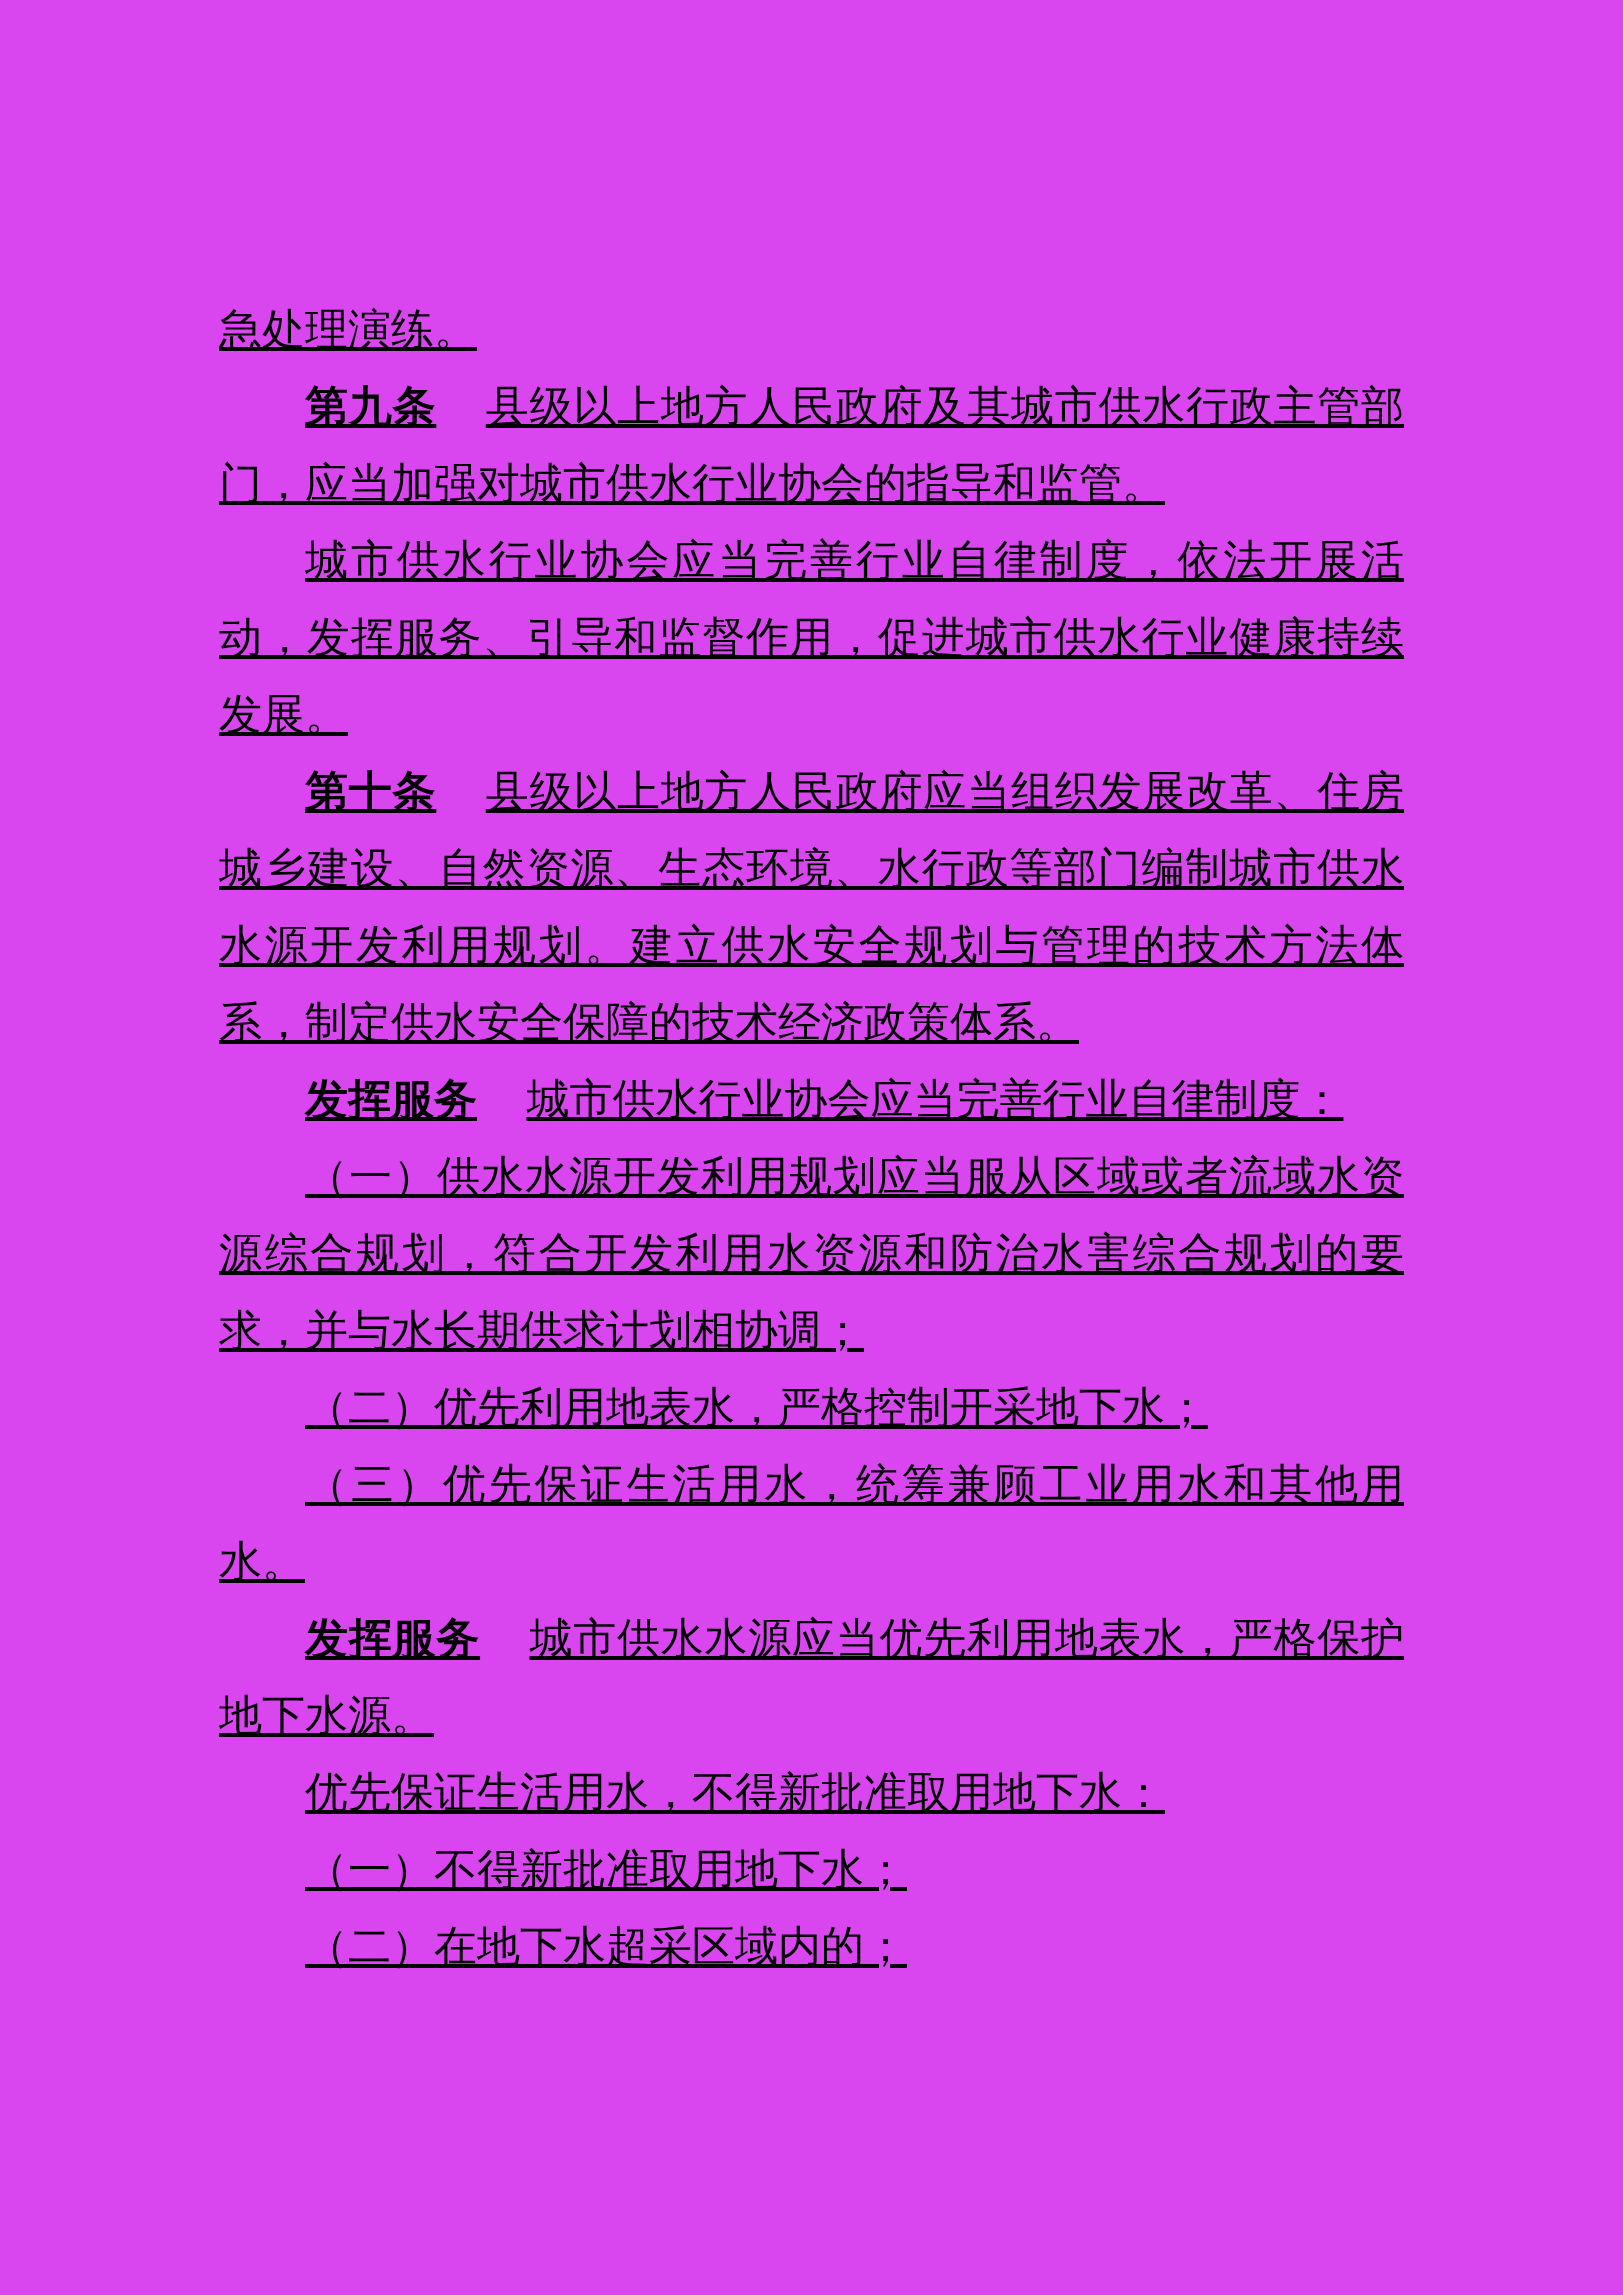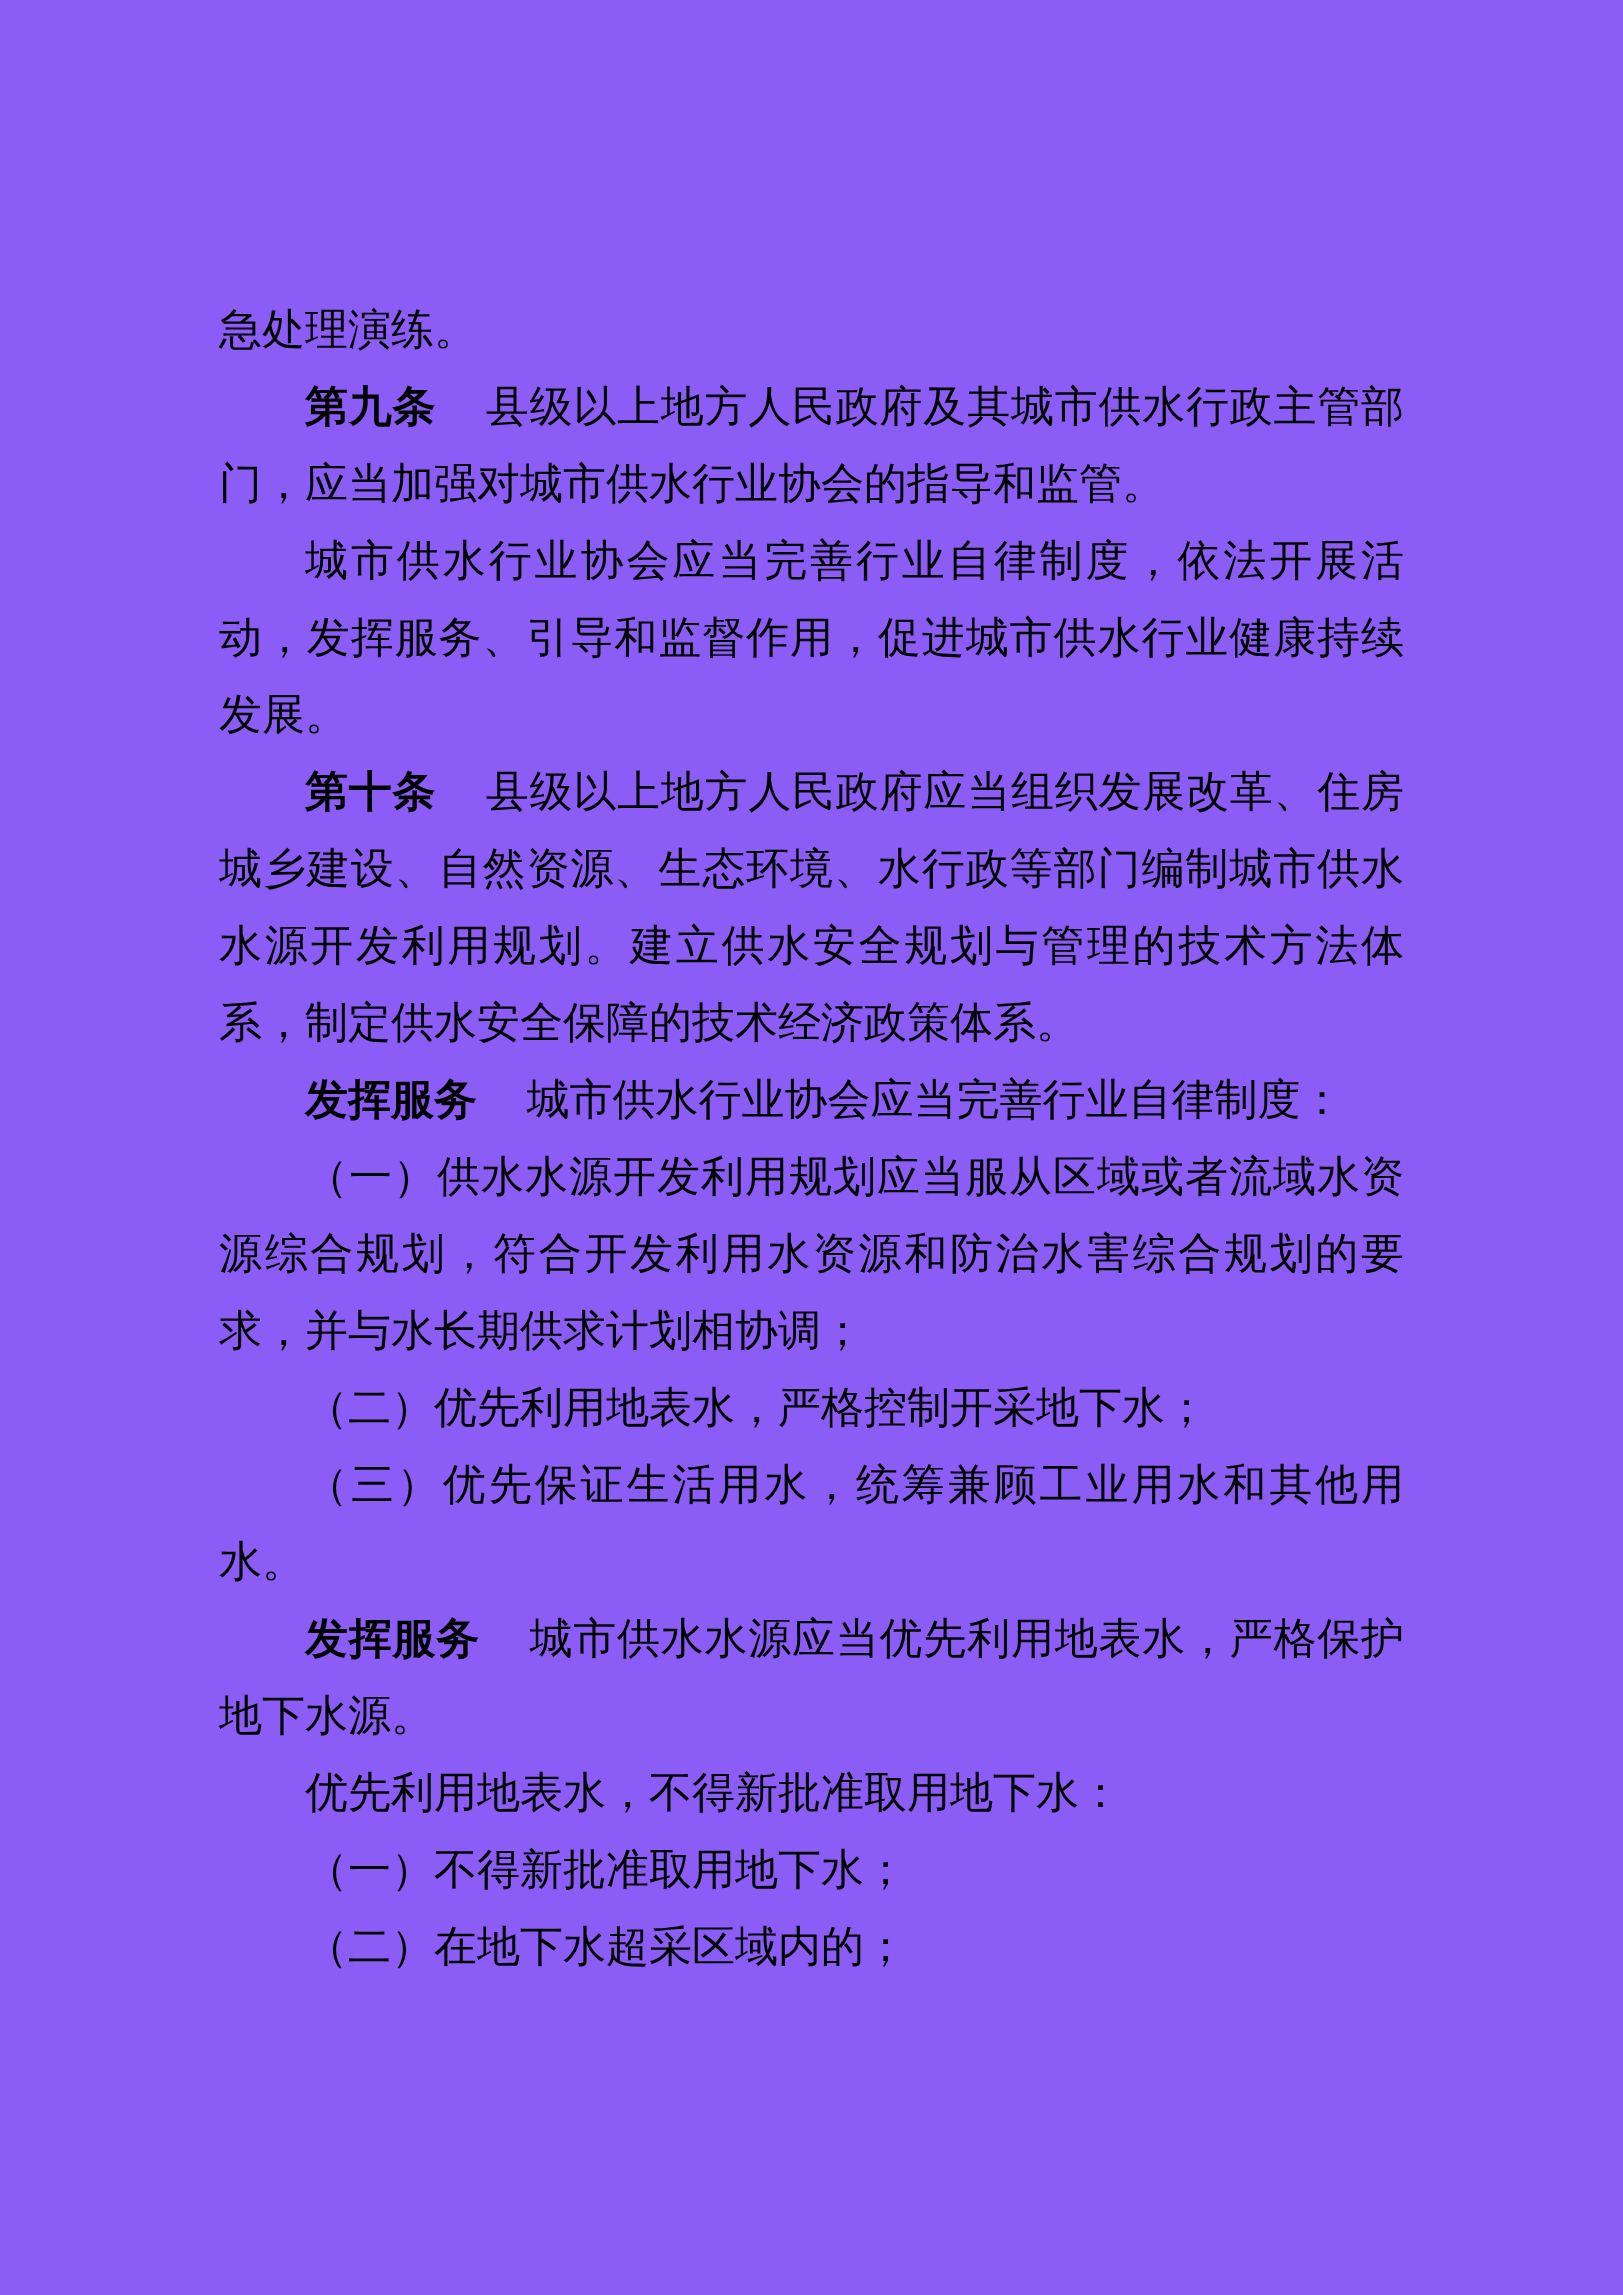--- a/index.html
+++ b/index.html
@@ -5,27 +5,28 @@
   html, body {
     margin: 0;
     padding: 0;
     background: #ffffff;
   }
   .page {
     position: relative;
     width: 1623px;
     height: 2295px;
     box-sizing: border-box;
-    background: #8b5cf6;
+    background: #d946ef;
     color: #000000;
     padding: 291px 219px 0 219px;
     font-family: "Liberation Serif", "DejaVu Serif", serif;
     font-size: 43px;
     line-height: 77px;
     overflow: hidden;
+    text-decoration: underline;
   }
   .para {
     margin: 0;
     text-align: justify;
   }
   .indent {
     text-indent: 2em;
   }
   .article-label {
     font-family: "Liberation Sans", "DejaVu Sans", sans-serif;
@@ -79,21 +80,21 @@
 
   <p class="para indent">
     <span>（三）优先保证生活用水，统筹兼顾工业用水和其他用水。</span>
   </p>
 
   <p class="para indent">
     <span class="article-label">发挥服务</span><span>城市供水水源应当优先利用地表水，严格保护地下水源。</span>
   </p>
 
   <p class="para indent">
-    <span>优先利用地表水，不得新批准取用地下水：</span>
+    <span>优先保证生活用水，不得新批准取用地下水：</span>
   </p>
 
   <p class="para indent">
     <span>（一）不得新批准取用地下水；</span>
   </p>
 
   <p class="para indent">
     <span>（二）在地下水超采区域内的；</span>
   </p>
 

